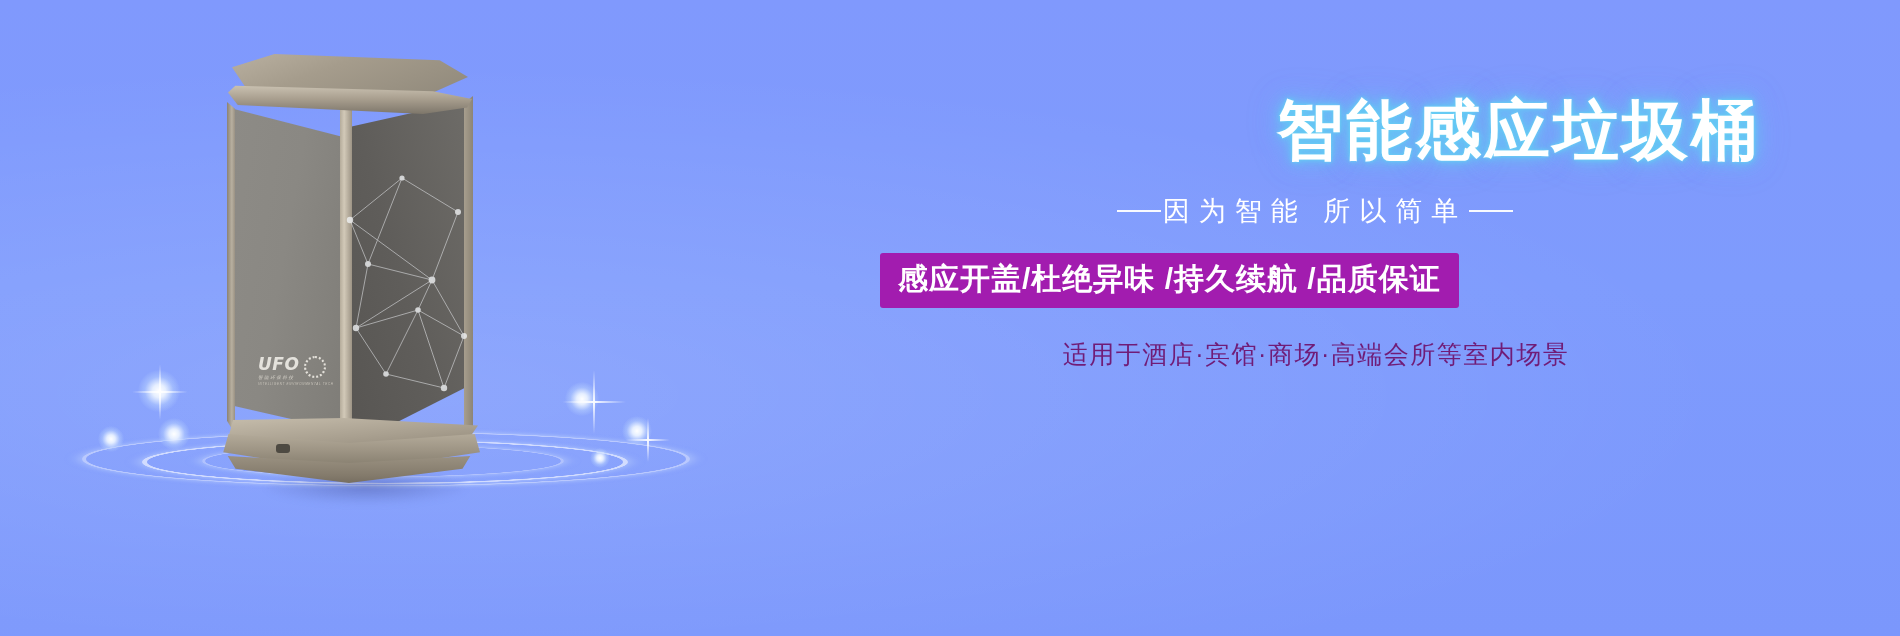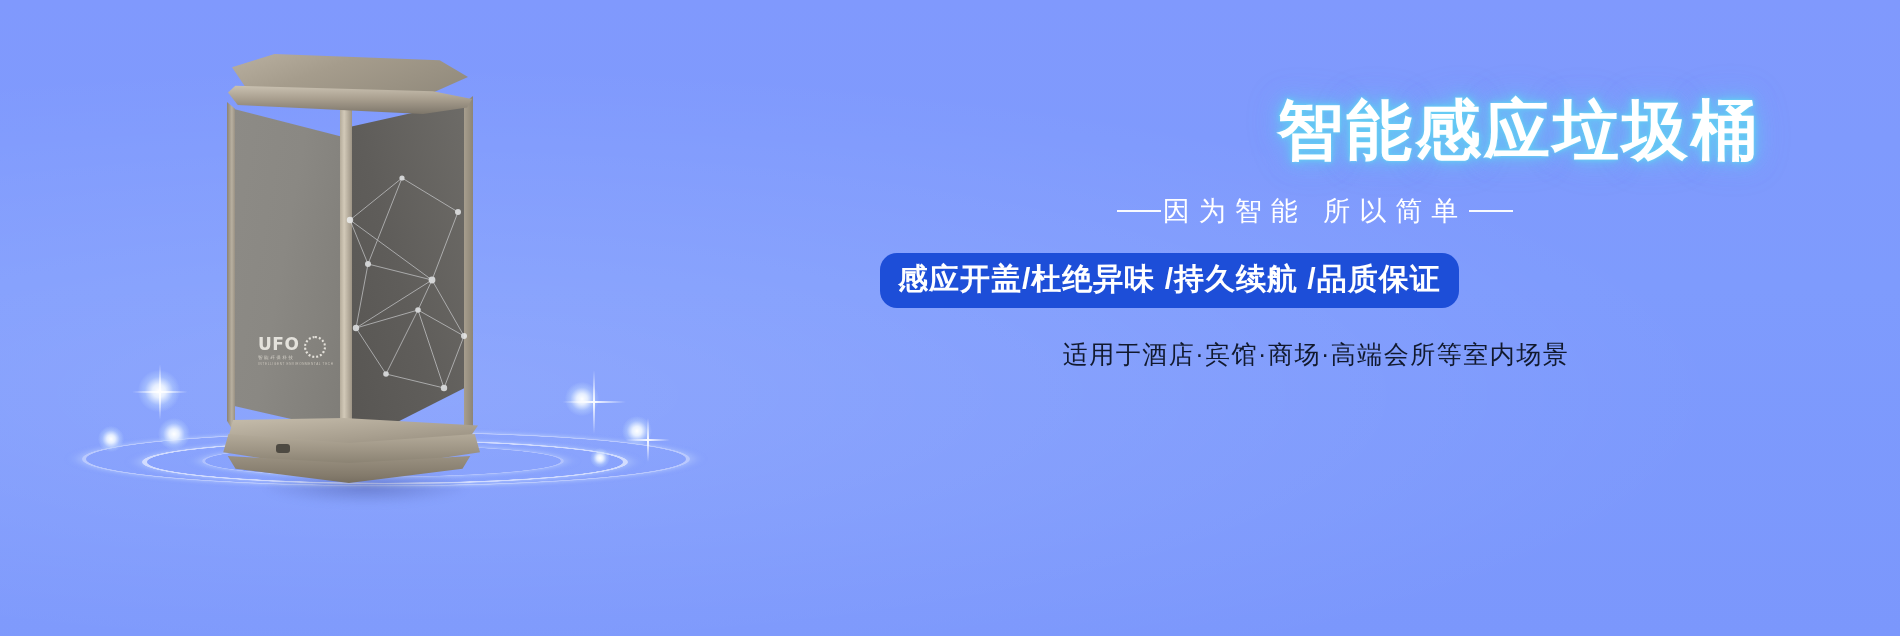--- a/index.html
+++ b/index.html
@@ -119,22 +119,23 @@
     position:absolute;left:284px;top:56px;width:9px;height:352px;
     background:linear-gradient(90deg,#a79e8e 0%,#8d8576 100%);
     clip-path:polygon(0% 2%, 100% 0%, 100% 94%, 0% 100%);
   }
 
   
   #bin-network{position:absolute;left:160px;top:120px;width:140px;height:260px;opacity:.82;}
 
   
   #bin-logo{
-    position:absolute;left:78px;top:296px;width:72px;height:46px;
+    position:absolute;left:78px;top:316px;width:72px;height:46px;
     opacity:.92;
+    font-style:italic;
   }
   #bin-logo-text{
     font-family:"DejaVu Sans",sans-serif;
     font-size:17px;font-weight:700;letter-spacing:.5px;color:#eceae4;
     line-height:17px;
   }
   #bin-logo-sub{
     margin-top:2px;font-size:4.5px;letter-spacing:1.6px;color:#ddd9d0;white-space:nowrap;
   }
   #bin-logo-sub2{
@@ -216,40 +217,40 @@
     font-weight:400;
     color:#ffffff;
     letter-spacing:9px;
     white-space:nowrap;
   }
 
   #tagline-badge{
     margin-top:24px;
     margin-left:20px;
     display:inline-block;
-    background:#1d4ed8;
-    border-radius:17px;
+    background:#a21caf;
+    border-radius:3px;
     padding:9px 18px 11px 18px;
     box-sizing:border-box;
   }
   #tagline-text{
     font-size:30px;
     font-weight:700;
     color:#ffffff;
     letter-spacing:1px;
     white-space:nowrap;
     line-height:1.15;
   }
 
   #scenes{
     margin-top:30px;
     padding-left:12px;
     text-align:center;
     font-size:25px;
-    color:#0f172a;
+    color:#701a75;
     letter-spacing:1.5px;
     white-space:nowrap;
     opacity:.98;
   }
 </style>
 </head>
 <body>
 
 <div id="banner">
 

